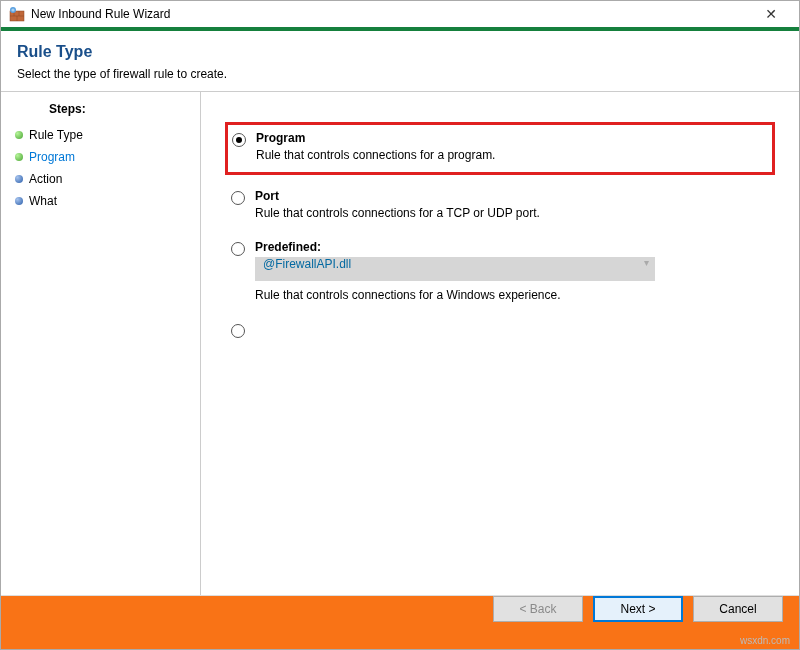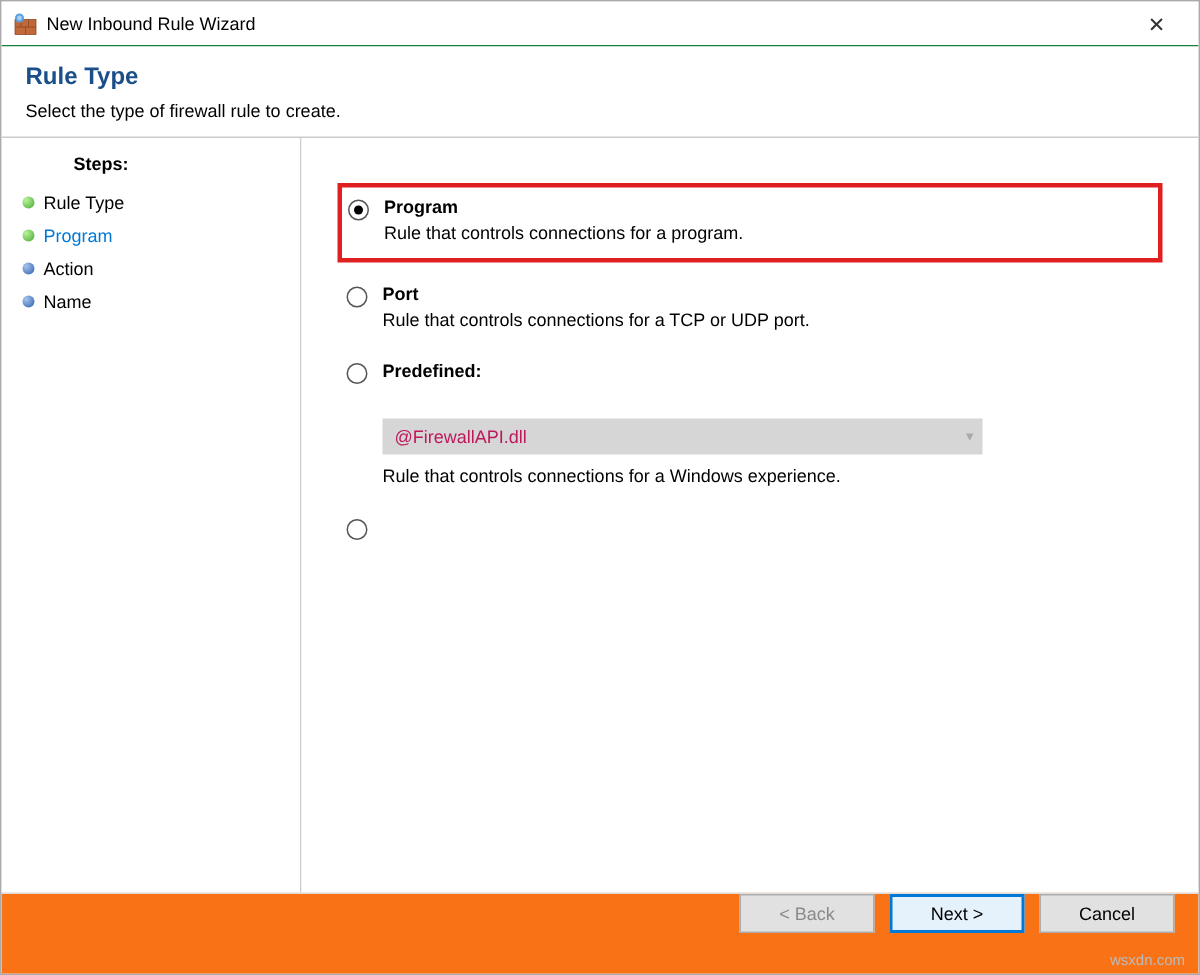--- a/index.html
+++ b/index.html
@@ -10,21 +10,21 @@
       width: 800px;
       height: 650px;
       overflow: hidden;
       border: 1px solid #aaa;
     }
     .titlebar {
       height: 30px;
       display: flex;
       align-items: center;
       padding: 0 8px;
-      border-bottom: 1px solid #15803d;
+      border-bottom: 4px solid #15803d;
       background: #fff;
     }
     .titlebar-icon {
       width: 16px; height: 16px; margin-right: 6px;
       display:inline-block;
     }
     .titlebar-title { flex:1; color:#000; font-size:12px; }
     .close-btn {
       width: 40px; height: 28px; display:flex; align-items:center; justify-content:center;
       font-size:14px; color:#333;
@@ -69,23 +69,23 @@
       width:14px; height:14px; border:1px solid #555; border-radius:50%; display:inline-flex; align-items:center; justify-content:center; margin-top:2px; flex-shrink:0;
     }
     .radio-checked::after {
       content:""; width:6px; height:6px; border-radius:50%; background:#000;
     }
     .opt-text { display:flex; flex-direction:column; gap:3px; }
     .opt-title { font-weight:bold; font-size:12px; }
     .opt-desc { font-size:12px; color:#000; }
 
     .dropdown-disabled {
-      margin-top:22px; margin-bottom:4px;
-      background:#d6d6d6; color:#be185d; height:24px;
-      display:flex; align-items:center; padding:0 8px;
+      margin-top:0; margin-bottom:4px;
+      background:#d6d6d6; color:#0369a1; height:24px;
+      display:flex; padding:0 8px;
       font-size:12px; width: 400px; position:relative;
     }
     .dropdown-disabled::after {
       content:"▾"; position:absolute; right:6px; color:#aaa; font-size:10px;
     }
 
     .footer-area {
       height:57px;
       display:flex; align-items:flex-start; justify-content:flex-end;
       gap:10px; padding: 0 16px;
@@ -138,21 +138,21 @@
     <div class="step-row step-active">
       <span class="bullet bullet-done"></span>
       <span>Program</span>
     </div>
     <div class="step-row">
       <span class="bullet bullet-todo"></span>
       <span>Action</span>
     </div>
     <div class="step-row">
       <span class="bullet bullet-todo"></span>
-      <span>Name</span>
+      <span>What</span>
     </div>
   </div>
 
   <div class="content">
 
     <div class="option-block option-highlight">
       <span class="radio radio-checked"></span>
       <div class="opt-text">
         <span class="opt-title">Program</span>
         <span class="opt-desc">Rule that controls connections for a program.</span>

